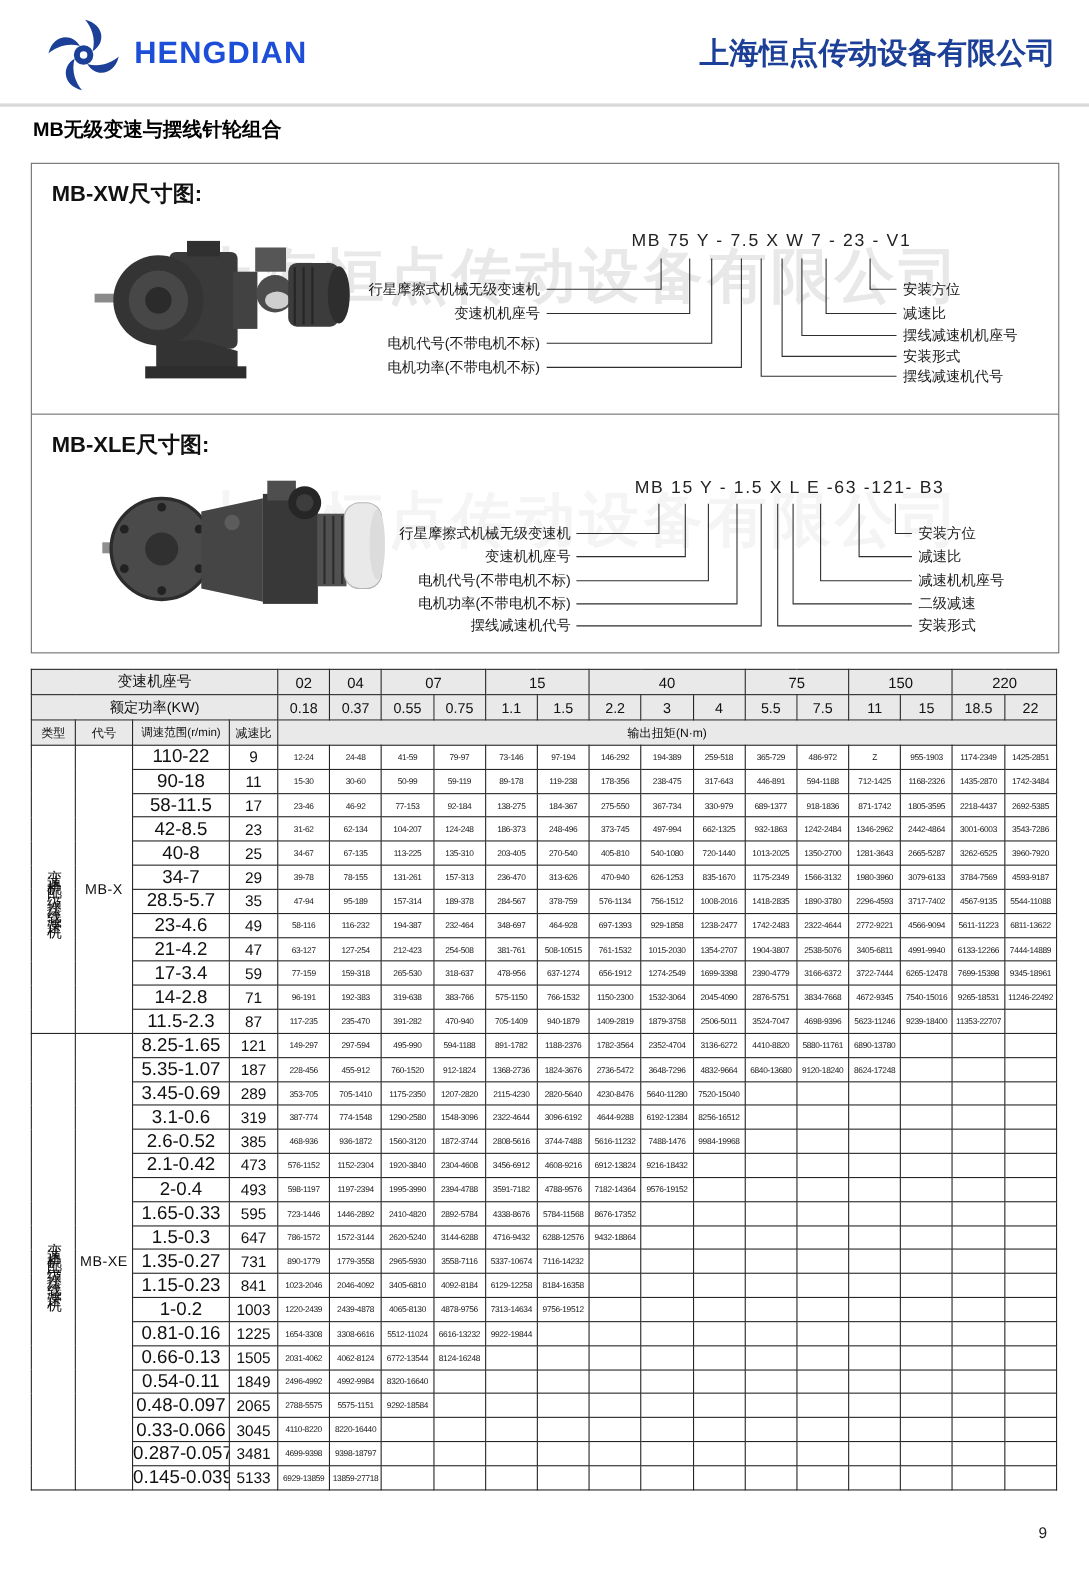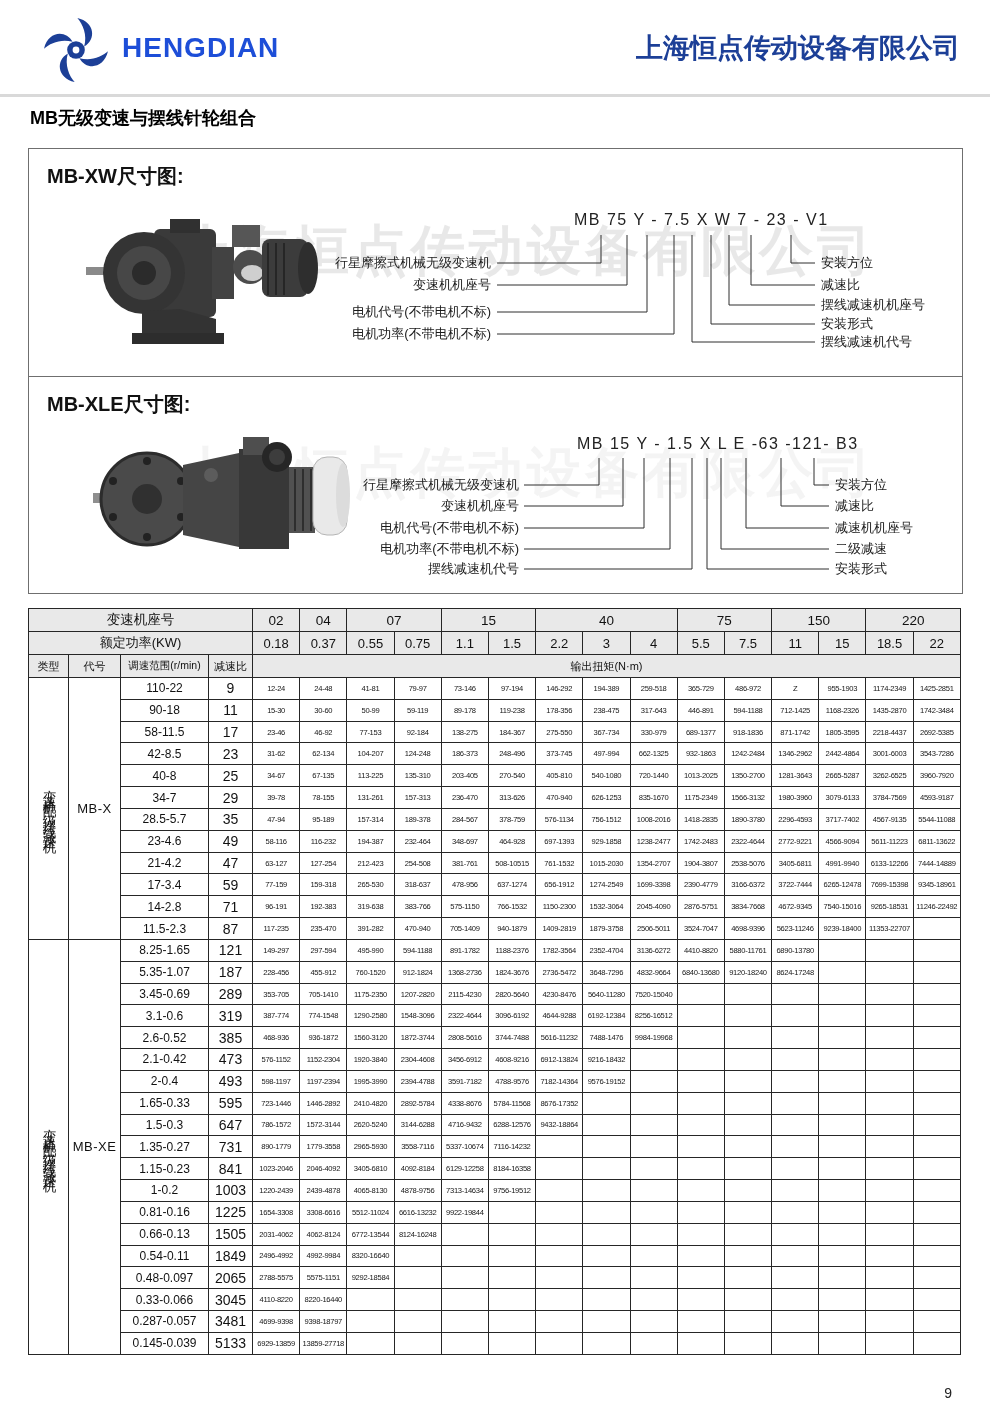--- a/index.html
+++ b/index.html
@@ -36,21 +36,21 @@
         table-layout:fixed;}
   .spec th,.spec td{border:1px solid #262626;padding:0;text-align:center;vertical-align:middle;
         overflow:hidden;white-space:nowrap;font-weight:400;}
   .spec thead th{background:#e9e9e9;}
   .spec thead tr{height:23px;}
   .spec tbody tr{height:21.8px;}
   .h1{font-size:13.5px;}
   .h2{font-size:13px;}
   .h3{font-size:11px;}
   .h3s{font-size:10.5px;}
-  .cell-range{font-size:12px;}
+  .cell-range{font-size:17px;}
   .cell-ratio{font-size:14px;}
   .cell-torque{font-size:7.6px;letter-spacing:-0.3px;color:#151515;}
   .type-cell{font-size:13.5px;}
   .vert{writing-mode:vertical-lr;text-orientation:upright;letter-spacing:5px;line-height:1.1;
         margin:0 auto;display:inline-block;}
   .code-cell{font-size:13px;letter-spacing:.5px;}
   .page-number{position:absolute;right:38px;bottom:26px;font-size:14px;color:#222;}
 </style>
 </head>
 <body>
@@ -234,21 +234,21 @@
         </tr>
       </thead>
     <tbody>
         <tr>
           <td class="type-cell" rowspan="12"><span class="vert">变速机配一级摆线减速机</span></td>
           <td class="code-cell" rowspan="12">MB-X</td>
           <td class="cell-range">110-22</td>
           <td class="cell-ratio">9</td>
           <td class="cell-torque">12-24</td>
           <td class="cell-torque">24-48</td>
-          <td class="cell-torque">41-81</td>
+          <td class="cell-torque">41-59</td>
           <td class="cell-torque">79-97</td>
           <td class="cell-torque">73-146</td>
           <td class="cell-torque">97-194</td>
           <td class="cell-torque">146-292</td>
           <td class="cell-torque">194-389</td>
           <td class="cell-torque">259-518</td>
           <td class="cell-torque">365-729</td>
           <td class="cell-torque">486-972</td>
           <td class="cell-torque">Z</td>
           <td class="cell-torque">955-1903</td>

